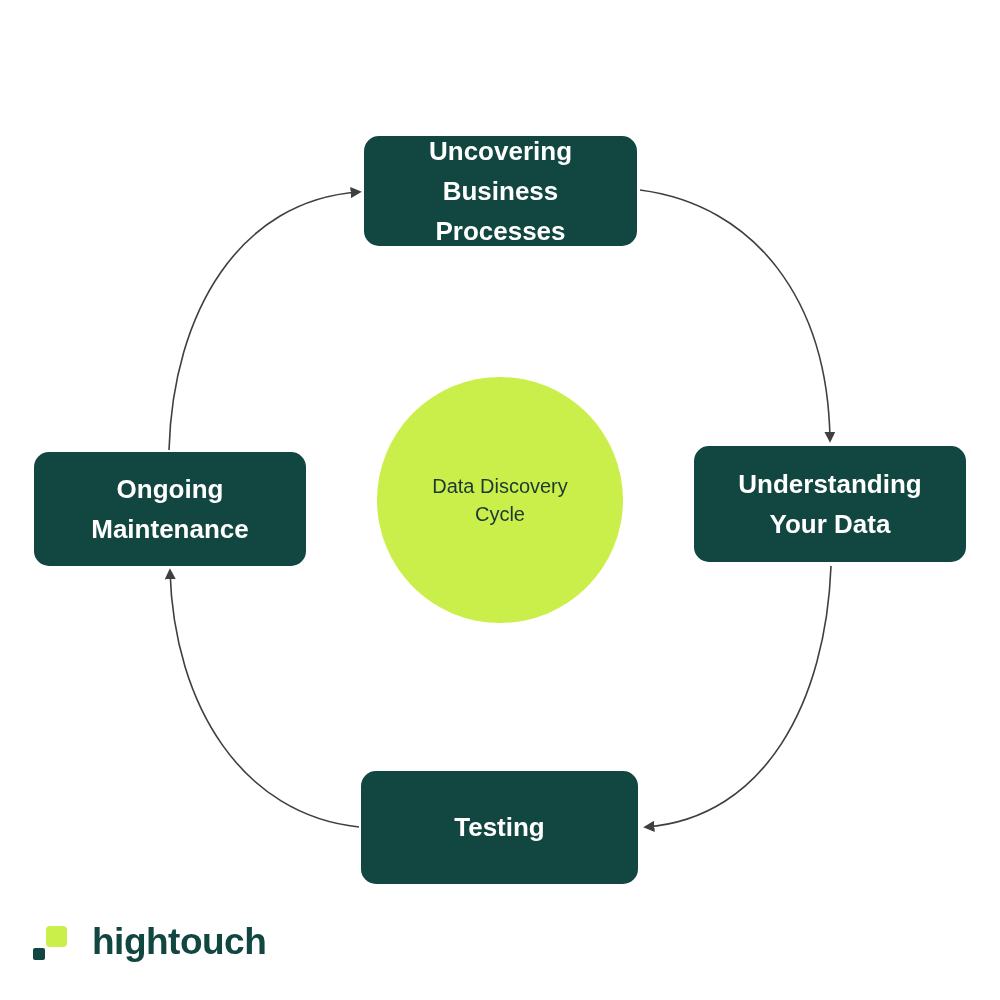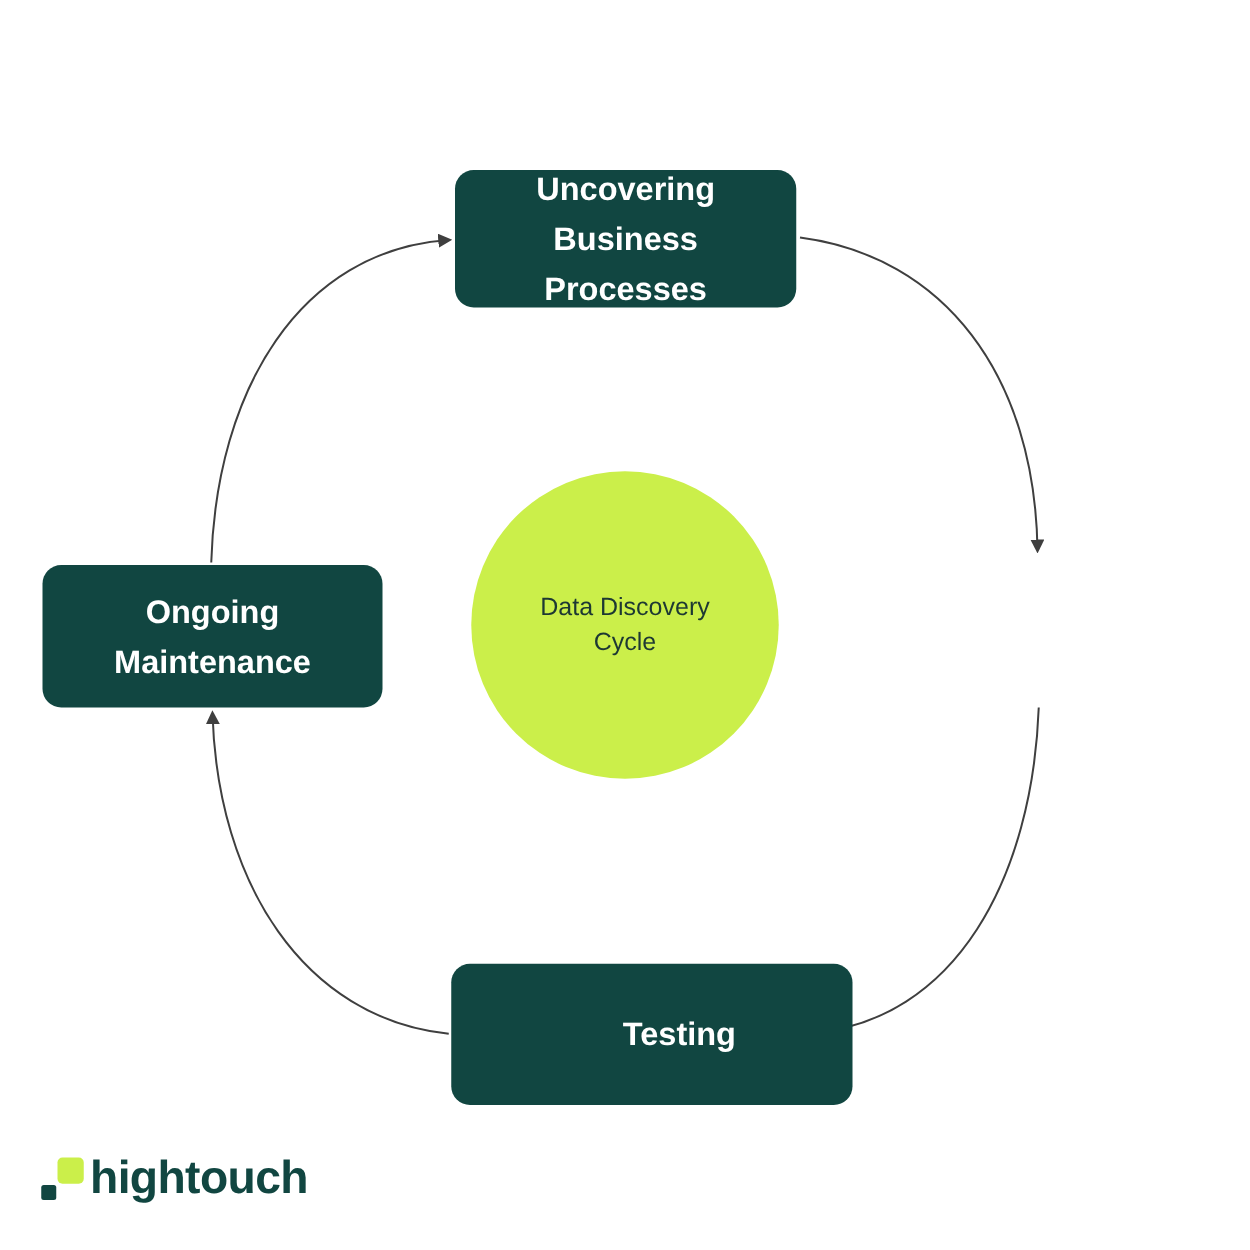--- a/index.html
+++ b/index.html
@@ -19,34 +19,34 @@
     background: var(--box-bg, #114641);
     color: var(--box-text, #ffffff);
     border-radius: 15px;
     display: flex; align-items: center; justify-content: center;
     text-align: center;
     font-weight: bold; font-size: 26px; line-height: 1.55;
   }
   .node-label { white-space: pre-line; }
   .node-top    { left: 364px; top: 136px; width: 273px; height: 110px; }
   .node-right  { left: 694px; top: 446px; width: 272px; height: 116px; }
-  .node-bottom { left: 361px; top: 771px; width: 277px; height: 113px; padding-left: 44px; }
+  .node-bottom { left: 361px; top: 771px; width: 277px; height: 113px; }
   .node-left   { left: 34px;  top: 452px; width: 272px; height: 114px; text-align: center; }
 
   .center-circle {
     position: absolute; left: 377px; top: 377px; width: 246px; height: 246px;
     border-radius: 50%;
     background: var(--circle-bg, #cbef4a);
     color: var(--circle-text, #1d3833);
     display: flex; align-items: center; justify-content: center;
     text-align: center; font-size: 20px; line-height: 1.4;
   }
   .center-label { white-space: pre-line; }
 
-  .logo { position: absolute; left: 33px; top: 921px; display: flex; align-items: center; gap: 5px; }
+  .logo { position: absolute; left: 33px; top: 921px; display: flex; align-items: center; gap: 25px; }
   .logo-mark { position: relative; width: 34px; height: 37px; display: inline-block; }
   .sq { position: absolute; display: block; }
   .sq-lime { width: 21px; height: 21px; left: 13px; top: 2px;
              background: var(--logo-lime, #cbef4a); border-radius: 4px; }
   .sq-dark { width: 12px; height: 12px; left: 0; top: 24px;
              background: var(--logo-dark, #114641); border-radius: 2px; }
   .logo-text { font-size: 37px; font-weight: bold; color: var(--logo-text, #114641);
                letter-spacing: -0.5px; }
 </style>
 </head>
@@ -65,20 +65,24 @@
     <path class="flow" marker-end="url(#arrowhead)" d="M359,827 C243,815 174,706 170,571"></path>
     <path class="flow" marker-end="url(#arrowhead)" d="M169,450 C173,312 240,200 359,192"></path>
   </svg>
 
   <div class="node node-top">
     <span class="node-label">Uncovering
 Business
 Processes</span>
   </div>
 
+  <div class="node node-right">
+    <span class="node-label">Understanding
+Your Data</span>
+  </div>
 
   <div class="node node-bottom">
     <span class="node-label">Testing</span>
   </div>
 
   <div class="node node-left">
     <span class="node-label">Ongoing
 Maintenance</span>
   </div>
 

